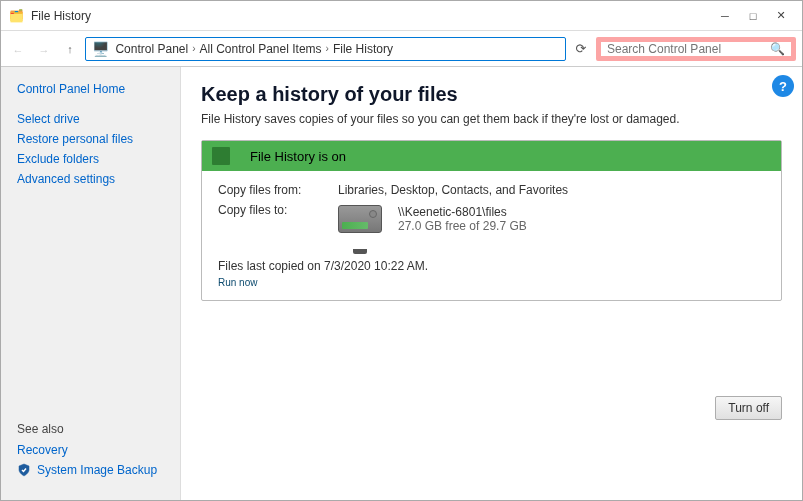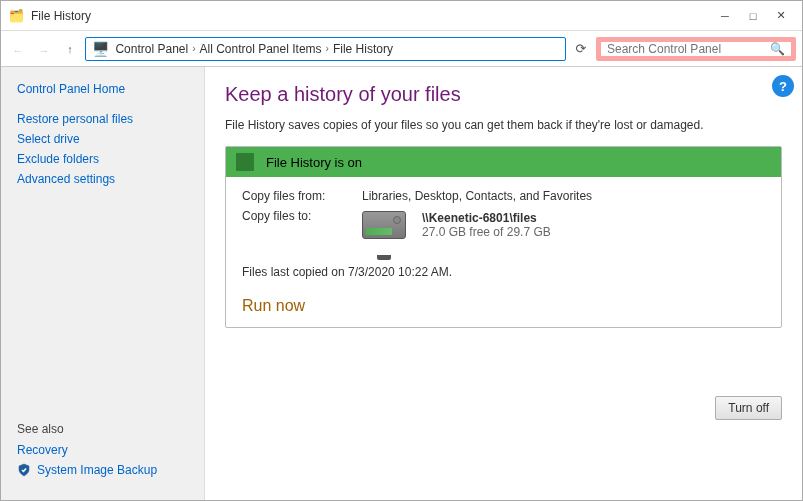--- a/index.html
+++ b/index.html
@@ -164,21 +164,21 @@
 
     
     .main-area {
       display: flex;
       flex: 1;
       overflow: hidden;
     }
 
     
     .sidebar {
-      width: 204px;
+      width: 180px;
       background: #f0f0f0;
       border-right: 1px solid #ddd;
       padding: 12px 0;
       flex-shrink: 0;
       display: flex;
       flex-direction: column;
     }
 
     .sidebar-link {
       display: block;
@@ -231,44 +231,44 @@
       cursor: pointer;
       font-size: 13px;
       font-weight: bold;
       display: flex;
       align-items: center;
       justify-content: center;
     }
 
     .page-title {
       font-size: 20px;
-      font-weight: 400;
-      color: #701a75;
-      margin-bottom: 12px;
+      font-weight: 700;
+      color: #0f172a;
+      margin-bottom: 6px;
     }
 
     .page-desc {
       font-size: 12px;
       color: #333;
       margin-bottom: 14px;
     }
 
     
     .status-box {
       border: 1px solid #bbb;
       border-radius: 2px;
       margin-bottom: 16px;
     }
 
     .status-header {
       background: #4caf50;
       display: flex;
       align-items: center;
       padding: 6px 10px;
-      gap: 12px;
+      gap: 20px;
     }
 
     .status-header-text {
       font-size: 13px;
       font-weight: 400;
       color: #000;
     }
 
     .status-body {
       padding: 12px 16px;
@@ -293,41 +293,41 @@
     .drive-section {
       display: flex;
       align-items: flex-start;
       gap: 12px;
       margin-top: 2px;
     }
 
     .drive-path {
       font-size: 12px;
       color: #333;
-      font-weight: 700;
+      font-weight: 400;
     }
 
     .drive-space {
       font-size: 12px;
       color: #666;
     }
 
     .last-copied {
       font-size: 12px;
       color: #333;
       margin-top: 10px;
     }
 
     .run-now-link {
-      font-size: 16px;
-      color: #a16207;
+      font-size: 10px;
+      color: #0c4a6e;
       cursor: pointer;
       text-decoration: none;
       display: block;
-      margin-top: 18px;
+      margin-top: 4px;
     }
 
     .turn-off-btn {
       position: absolute;
       bottom: 80px;
       right: 20px;
       padding: 4px 12px;
       background: linear-gradient(to bottom, #f6f6f6, #e0e0e0);
       border: 1px solid #adadad;
       border-radius: 2px;
@@ -370,22 +370,22 @@
       <input type="text" placeholder="Search Control Panel" style="">
       <span class="search-icon-sm">🔍</span>
     </div>
   </div>
 
   <div class="main-area">
 
     <div class="sidebar">
       <a class="sidebar-link">Control Panel Home</a>
       <div style="height:10px;"></div>
+      <a class="sidebar-link">Select drive</a>
       <a class="sidebar-link">Restore personal files</a>
-      <a class="sidebar-link">Select drive</a>
       <a class="sidebar-link">Exclude folders</a>
       <a class="sidebar-link">Advanced settings</a>
 
       <div class="sidebar-spacer"></div>
 
       <div class="see-also">See also</div>
       <a class="sidebar-link">Recovery</a>
       <a class="sidebar-link-with-icon">
         <svg width="14" height="14" viewBox="0 0 14 14">
           <path d="M7 1 L12 3 L12 7 C12 10 7 13 7 13 C7 13 2 10 2 7 L2 3 Z" fill="#1e5c9e" stroke="#1e5c9e" stroke-width="0.5"></path>

